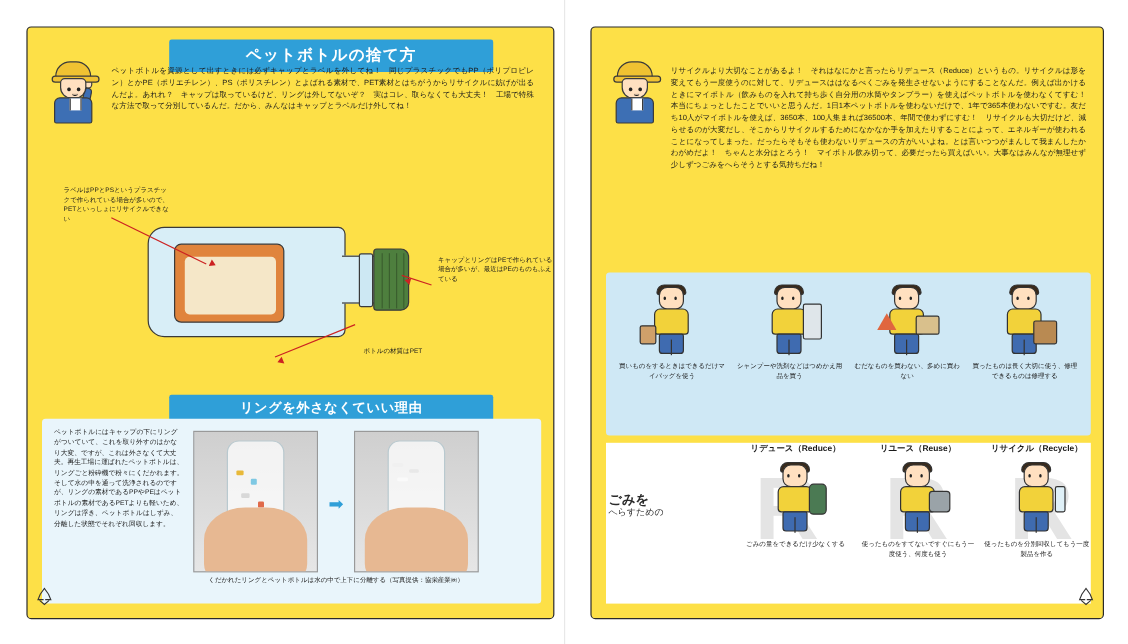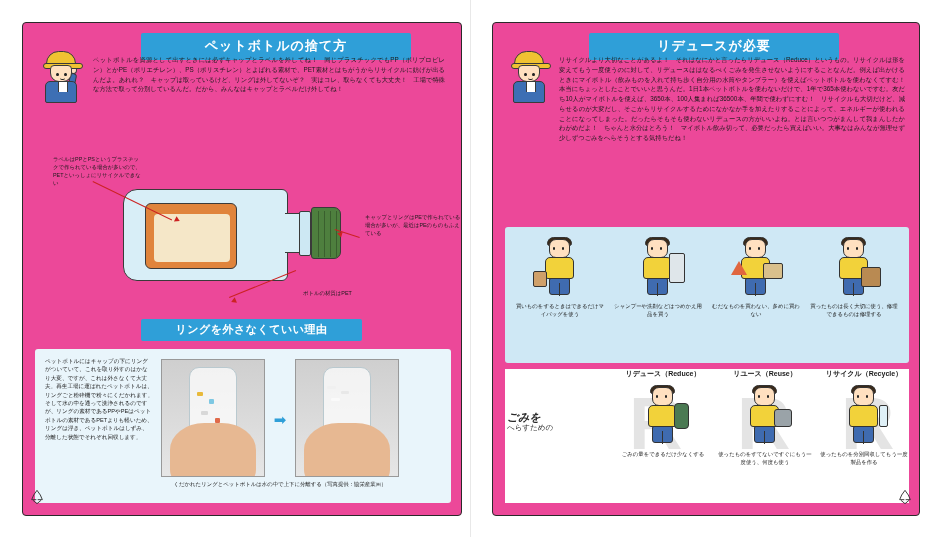--- a/index.html
+++ b/index.html
@@ -18,21 +18,21 @@
   .spread-gap {
     position: absolute;
     left: 470px; top: 0; width: 0px; height: 537px;
     border-left: 1px solid #e8e8e8;
   }
   
   .page-frame {
     position: absolute;
     border: 1.5px solid #2a2a2a;
     border-radius: 4px;
-    background: #ec4899;
+    background: #fde047;
   }
   #left-page  { left: 22px;  top: 22px; width: 440px; height: 494px; }
   #right-page { left: 492px; top: 22px; width: 428px; height: 494px; }
 
   
   .blue-header {
     background: #2f9fd8;
     color: #ffffff;
     font-size: 13px;
     font-weight: bold;
@@ -319,21 +319,21 @@
       <div class="leader-dot" style="left:284px; top:80px; transform:rotate(196deg);"></div>
 
       <div class="leader-line" style="left:176px; top:146px; width:72px; transform:rotate(-22deg);"></div>
       <div class="leader-dot" style="left:178px; top:147px; transform:rotate(158deg);"></div>
 
       <div class="annot" style="left:0px; top:4px; width:88px;">ラベルはPPとPSというプラスチックで作られている場合が多いので、PETといっしょにリサイクルできない</div>
       <div class="annot" style="left:312px; top:62px; width:96px;">キャップとリングはPEで作られている場合が多いが、最近はPEのものもふえている</div>
       <div class="annot" style="left:250px; top:138px; width:96px;">ボトルの材質はPET</div>
     </div>
 
-    <div class="blue-header small" style="position:absolute; left:118px; top:296px; width:221px;">リングを外さなくていい理由</div>
+    <div class="blue-header small" style="position:absolute; left:118px; top:306px; width:270px;">リングを外さなくていい理由</div>
 
     <div style="position:absolute; left:12px; top:326px; width:416px; height:154px; background:#e9f5fb; border-radius:3px;">
 
       <div class="tiny-text" style="position:absolute; left:10px; top:8px; width:108px;">ペットボトルにはキャップの下にリングがついていて、これを取り外すのはかなり大変、ですが、これは外さなくて大丈夫。再生工場に運ばれたペットボトルは、リングごと粉砕機で粉々にくだかれます。そして水の中を通って洗浄されるのですが、リングの素材であるPPやPEはペットボトルの素材であるPETよりも軽いため、リングは浮き、ペットボトルはしずみ、分離した状態でそれぞれ回収します。</div>
 
       <div class="photo" style="position:absolute; left:126px; top:10px; width:104px; height:118px;">
         <div class="bottle-shape"></div>
         <div class="confetti" style="left:34%; top:28%; width:6px; height:4px; background:#e8b93a;"></div>
         <div class="confetti" style="left:46%; top:34%; width:5px; height:5px; background:#7ec8e3;"></div>
         <div class="confetti" style="left:38%; top:44%; width:7px; height:4px; background:#d8d8d8;"></div>
@@ -364,21 +364,20 @@
         <path d="M7 9 L12 2 L17 9"></path>
           <path d="M17 9 L20 16 L13 16"></path>
           <path d="M7 9 L4 16 L11 16"></path>
         <path d="M6 17 L12 22 L18 17"></path>
       </svg>
     </div>
   </div>
 
   <div class="page-frame" id="right-page">
 
-    <div class="blue-header" style="position:absolute; left:96px; top:10px; width:250px;">リデュースが必要</div>
 
     <div class="char" style="position:absolute; left:18px; top:28px; width:40px; height:56px;">
       <div class="helmet"></div>
       <div class="face">
         <div class="eye l"></div>
         <div class="eye r"></div>
         <div class="mouth"></div>
       </div>
       <div class="body-blue"></div>
     </div>
@@ -444,21 +443,21 @@
 
     <div style="position:absolute; left:12px; top:346px; width:404px; height:134px; background:#ffffff;">
 
       <div class="ghost-letter" style="left:124px; top:18px;">R</div>
       <div class="ghost-letter" style="left:232px; top:18px;">R</div>
       <div class="ghost-letter" style="left:336px; top:18px;">R</div>
 
       <div style="position:absolute; left:2px; top:42px; width:104px; z-index:2;">
         <div style="display:flex; align-items:flex-end; gap:3px;">
           <div>
-            <div style="font-size:11px; font-weight:bold; color:#2a2a2a; line-height:1.15;font-style:italic;">ごみを</div>
+            <div style="font-size:11px; font-weight:bold; color:#2a2a2a; line-height:1.15;">ごみを</div>
             <div style="font-size:7.5px; color:#2a2a2a; line-height:1.2;font-family:Liberation Mono, monospace;">へらすための</div>
           </div>
         </div>
       </div>
 
       <div style="position:absolute; left:108px; top:0px; width:100px; z-index:1;">
         <div style="font-size:7px; font-weight:bold; color:#1a1a1a; text-align:center;">リデュース（Reduce）</div>
         <div class="kid" style="margin-top:6px;">
           <div class="k-hair"></div>
             <div class="k-head"></div>

